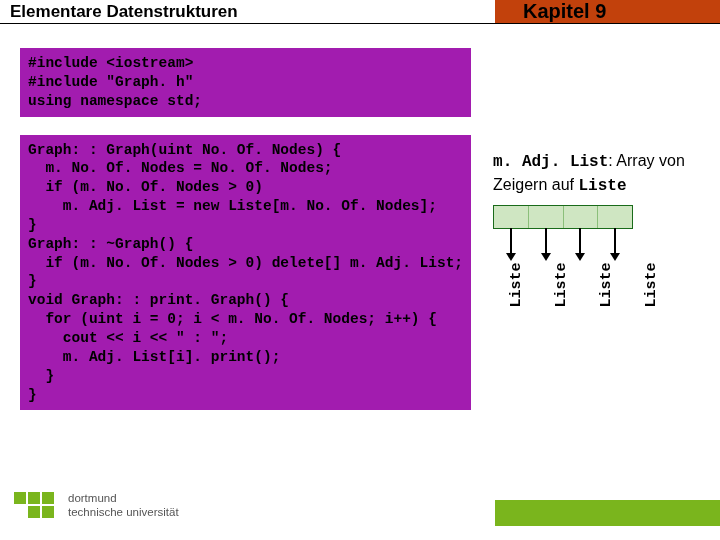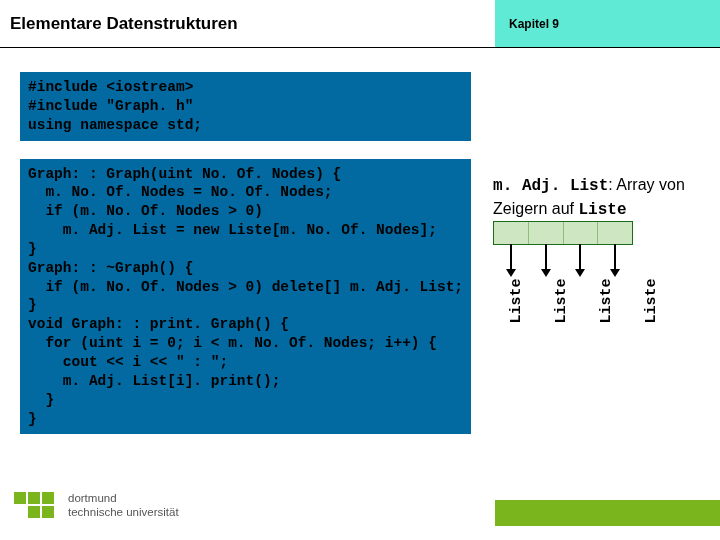--- a/index.html
+++ b/index.html
@@ -6,71 +6,72 @@
   body {
     width: 720px;
     height: 540px;
     background: #ffffff;
     font-family: Arial, Helvetica, sans-serif;
     position: relative;
     overflow: hidden;
   }
   .header {
     width: 100%;
-    height: 48px;
+    height: 24px;
     display: flex;
     border-bottom: 1px solid #000;
   }
   .header-left {
     flex: 1;
     background: #fff;
     display: flex;
     align-items: center;
     padding-left: 10px;
     font-weight: bold;
     font-size: 17px;
     color: #000;
   }
   .header-right {
     width: 225px;
-    background: #5eead4;
-    display: flex;
-    align-items: center;
-    padding-left: 14px;
-    font-weight: bold;
-    font-size: 12px;
+    background: #c2410c;
+    display: flex;
+    align-items: center;
+    padding-left: 28px;
+    font-weight: bold;
+    font-size: 20px;
     color: #000;
   }
   .content {
     position: relative;
     padding: 24px 20px 0 20px;
     display: flex;
   }
   .code-col {
     width: 490px;
   }
   .code-block {
-    background: #0369a1;
+    background: #a21caf;
     font-family: "Courier New", monospace;
     font-size: 14.5px;
     font-weight: bold;
     line-height: 1.3;
     padding: 6px 8px;
     color: #000;
     white-space: pre;
     margin-bottom: 18px;
   }
   .diagram-col {
     padding-left: 22px;
     padding-top: 102px;
   }
   .caption {
     font-size: 16px;
     line-height: 1.35;
     color: #000;
+    margin-bottom: 8px;
   }
   .caption .mono { font-family: "Courier New", monospace; font-weight: bold; }
   .array-box {
     width: 140px;
     height: 24px;
     border: 1.5px solid #1a6b1a;
     background: #cfe6c2;
     display: flex;
     margin-bottom: 14px;
     position: relative;

